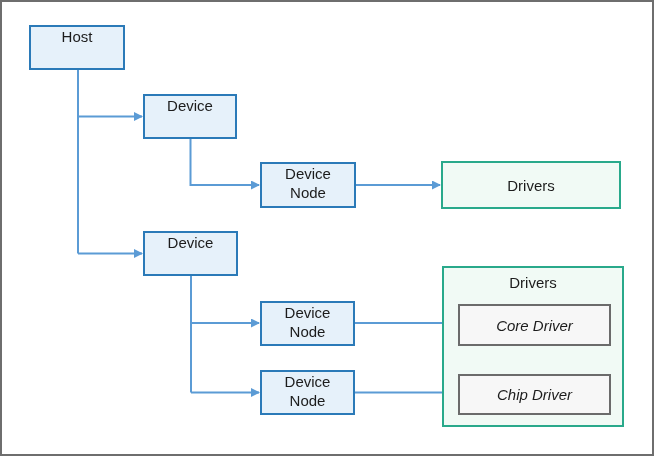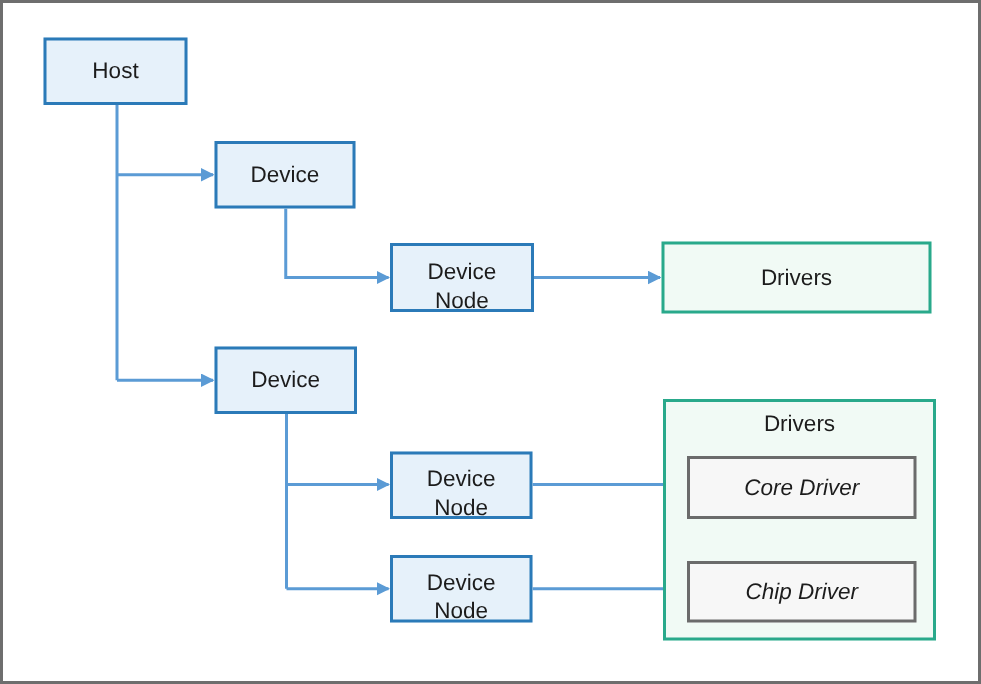--- a/index.html
+++ b/index.html
@@ -9,28 +9,28 @@
     box-sizing:border-box;
     background:var(--canvas-bg,#ffffff);
     border:2px solid var(--canvas-border,#6e6e6e);
     font-family:"Liberation Sans", sans-serif;
     color:var(--text,#1c1c1c);
     overflow:hidden;
   }
   .node{
     position:absolute;
     box-sizing:border-box;
-    display:flex;align-items:center;justify-content:center;
+    display:flex;align-items:flex-start;justify-content:center;
     text-align:center;
     font-size:15px;line-height:19px;
     background:var(--node-fill,#e6f1fa);
     border:2px solid var(--node-border,#2b7ab8);
   }
   .node .lbl{display:block;}
-  .node.narrow .lbl{max-width:70px;margin-top:11px;}
+  .node.narrow .lbl{max-width:70px;}
   .drivers-box{
     position:absolute;
     box-sizing:border-box;
     display:flex;align-items:center;justify-content:center;
     font-size:15px;
     background:var(--drivers-fill,#f2faf5);
     border:2px solid var(--drivers-border,#29a98b);
   }
   .drivers-container{
     position:absolute;

